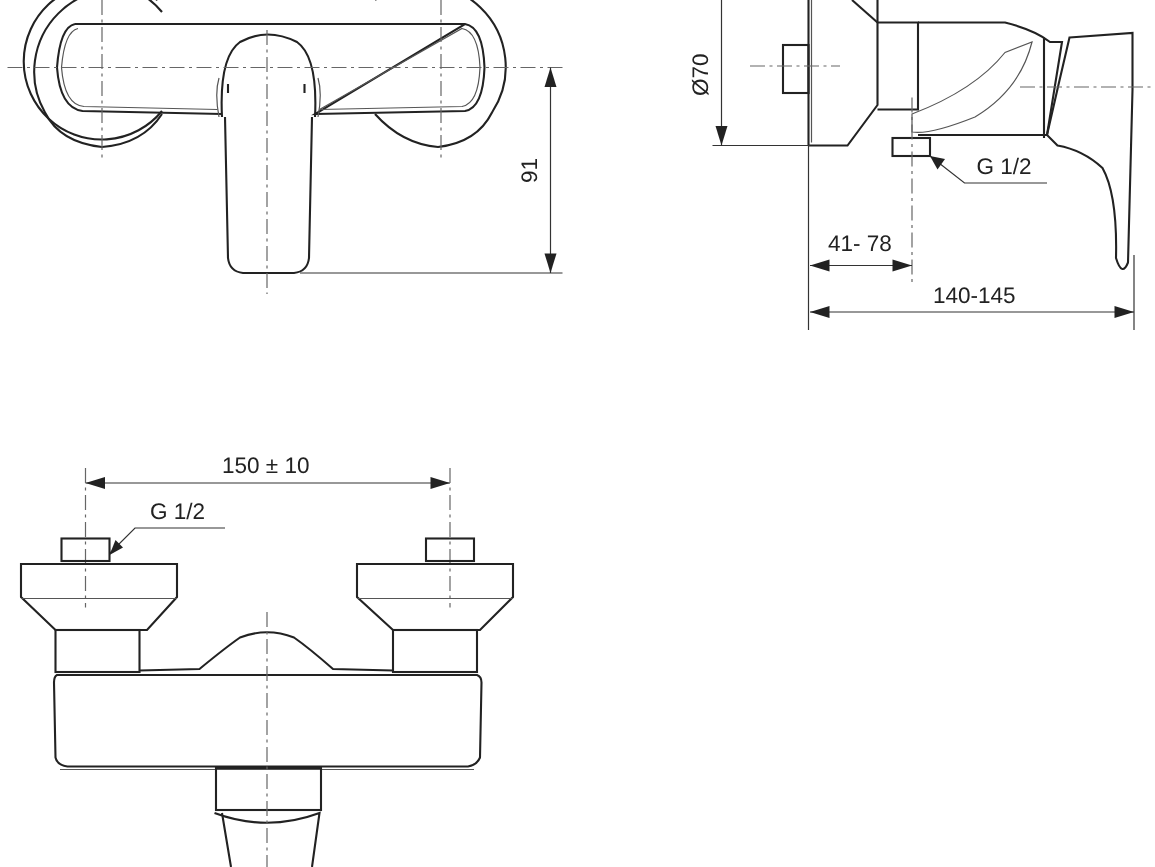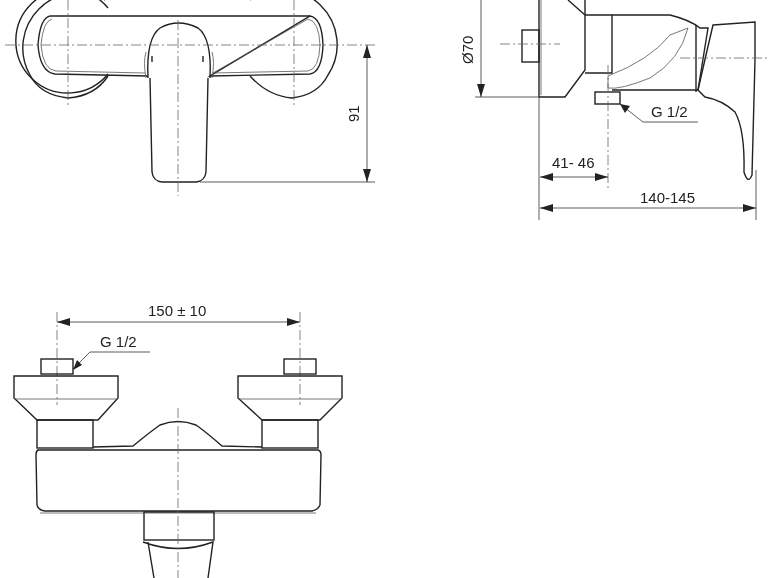--- a/index.html
+++ b/index.html
@@ -114,16 +114,16 @@
     <rect class="ol" x="144" y="512" width="70" height="28"></rect>
     <path class="ol" d="M143 542 Q178 555 213 542 L208 578 M148 542 L154 578"></path>
 
     <line class="cl" x1="178" y1="408" x2="178" y2="578"></line>
   </g>
 </svg>
 
 <div class="lbl" style="left:346px;top:106px;transform:rotate(-90deg);transform-origin:left top;top:122px;">91</div>
 <div class="lbl" style="left:460px;top:64px;transform:rotate(-90deg);transform-origin:left top;">Ø70</div>
 <div class="lbl" style="left:651px;top:104px;">G 1/2</div>
-<div class="lbl" style="left:552px;top:155px;">41- 46</div>
-<div class="lbl" style="left:622px;top:190px;margin-left:18px;">140-145</div>
+<div class="lbl" style="left:552px;top:155px;">41- 78</div>
+<div class="lbl" style="left:622px;top:190px;">140-145</div>
 <div class="lbl" style="left:148px;top:303px;">150 ± 10</div>
 <div class="lbl" style="left:100px;top:334px;">G 1/2</div>
 
 </body></html>

